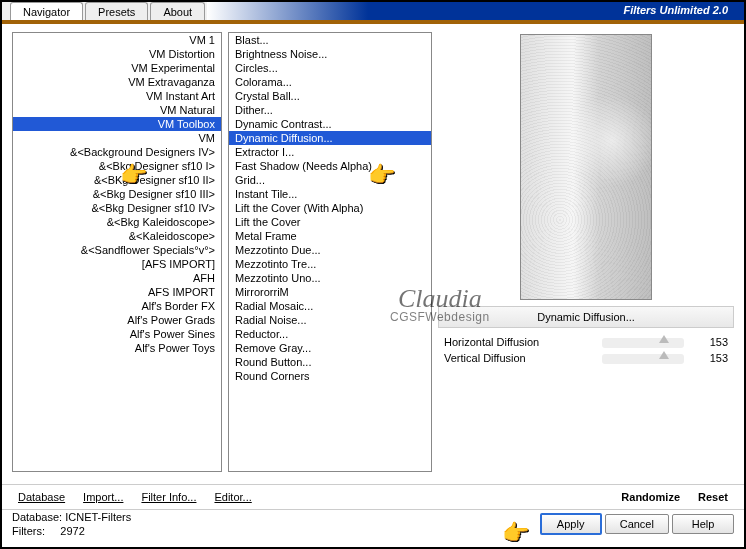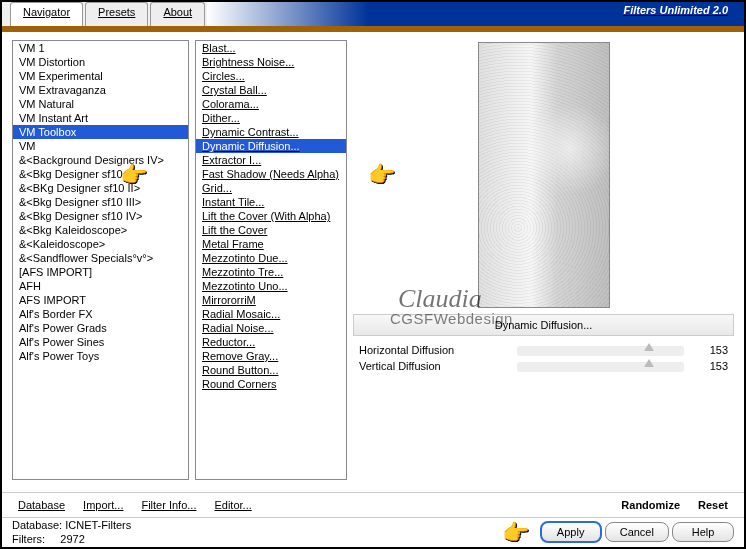--- a/index.html
+++ b/index.html
@@ -1,48 +1,48 @@
 <!DOCTYPE html>
 <html><head>
 <meta charset="utf-8">
 <style>
 * { box-sizing: border-box; margin: 0; padding: 0; font-family: Tahoma, Arial, sans-serif; font-size: 11px; }
 body { background: #fff; width: 746px; height: 549px; overflow: hidden; border: 2px solid #000; position: relative; }
-.titlebar { display: flex; height: 30px; border-bottom: 6px solid #a16207; text-decoration: underline; }
+.titlebar { display: flex; height: 22px; border-bottom: 4px solid #a16207; }
 .tabs { display: flex; padding-left: 8px; background: #f0f0f0; }
 .tab { padding: 3px 12px; border: 1px solid #999; border-bottom: none; background: #fff; margin-right: 2px; border-radius: 3px 3px 0 0; cursor: default; }
 .tab.inactive { background: #eee; }
 .title-right { flex: 1; background: linear-gradient(90deg, #fff 0%, #003399 30%, #003399 100%); color: #fff; font-style: italic; font-weight: bold; font-size: 11px; text-align: right; padding: 2px 16px 0 0; }
 .main { display: flex; height: 462px; padding: 8px 10px 0 10px; gap: 6px; }
 .listbox { border: 1px solid #888; background: #fff; overflow-y: auto; overflow-x: hidden; position: relative; }
-.col1 { width: 177px; height: 440px; }
-.col2 { width: 152px; height: 440px; text-decoration: underline; }
+.col1 { width: 210px; height: 440px; text-align: right; }
+.col2 { width: 204px; height: 440px; }
 .li { padding: 1px 6px; white-space: nowrap; cursor: default; color: #000; }
 .li.selected { background: #2159d6; color: #fff; }
 .right { flex: 1; display: flex; flex-direction: column; }
 .preview-wrap { display: flex; justify-content: center; padding: 2px 0 6px 0; }
 .preview { width: 132px; height: 266px; border: 1px solid #888; background: linear-gradient(90deg, #e0e0e0 0%, #f6f6f6 40%, #d4d4d4 60%, #bfbfbf 100%); position: relative; }
 .preview::after { content: ""; position: absolute; inset: 0; background-image: radial-gradient(circle at 70% 40%, rgba(255,255,255,.6) 0, transparent 25%), repeating-radial-gradient(circle at 30% 70%, rgba(0,0,0,.05) 0 1px, transparent 1px 3px); }
 .param-title { text-align: center; padding: 4px; background: linear-gradient(#f8f8f8, #e8e8e8); border: 1px solid #ccc; margin-bottom: 6px; }
 .param-row { display: flex; padding: 2px 6px; }
 .param-label { flex: 0 0 150px; }
 .param-slider { flex: 1; height: 10px; background: #eee; border-radius: 3px; position: relative; margin: 2px 8px 0 8px; }
 .param-slider::after { content: ""; position: absolute; right: 18%; top: -3px; width: 0; height: 0; border-left: 5px solid transparent; border-right: 5px solid transparent; border-bottom: 8px solid #bbb; }
 .param-val { flex: 0 0 36px; text-align: right; }
 .btnrow { display: flex; gap: 18px; padding: 6px 16px; border-top: 1px solid #ccc; }
 .btnrow.top { margin-top: -2px; }
 .linklbl { font-weight: normal; text-decoration: underline; cursor: default; }
 .spacer { flex: 1; }
 .footer { display: flex; padding: 0 10px; border-top: 1px solid #ccc; align-items: center; }
 .status { font-size: 11px; line-height: 14px; }
-.btn { border: 1px solid #888; background: linear-gradient(#fff,#e4e4e4); padding: 3px 14px; border-radius: 8px; cursor: default; min-width: 62px; text-align: center; }
+.btn { border: 1px solid #888; background: linear-gradient(#fff,#e4e4e4); padding: 3px 14px; border-radius: 2px; cursor: default; min-width: 62px; text-align: center; }
 .btn.default { border: 2px solid #2a6dd8; }
 .hand { position: absolute; font-size: 22px; z-index: 5; pointer-events: none; filter: drop-shadow(1px 1px 0 #000); }
 .watermark { position: absolute; left: 380px; top: 282px; font-family: 'Brush Script MT', cursive; font-size: 26px; color: rgba(0,0,0,.55); font-style: italic; pointer-events: none; z-index: 6; margin-left: 16px; }
-.watermark-sub { position: absolute; left: 388px; top: 308px; font-size: 15px; color: rgba(0,0,0,.5); letter-spacing: .5px; pointer-events: none; z-index: 6; }
+.watermark-sub { position: absolute; left: 388px; top: 308px; font-size: 12px; color: rgba(0,0,0,.5); letter-spacing: .5px; pointer-events: none; z-index: 6; }
 ::-webkit-scrollbar { width: 15px; }
 ::-webkit-scrollbar-track { background: #eee; }
 ::-webkit-scrollbar-thumb { background: #ccc; border: 1px solid #999; }
 </style>
 </head>
 <body>
 
 <div class="titlebar">
   <div class="tabs">
     <div class="tab">Navigator</div>
@@ -51,22 +51,22 @@
   </div>
   <div class="title-right">Filters Unlimited 2.0</div>
 </div>
 
 <div class="main">
   <div class="listbox col1" id="cat-list">
       <div class="li">VM 1</div>
       <div class="li">VM Distortion</div>
       <div class="li">VM Experimental</div>
       <div class="li">VM Extravaganza</div>
+      <div class="li">VM Instant Art</div>
       <div class="li">VM Natural</div>
-      <div class="li">VM Instant Art</div>
       <div class="li selected">VM Toolbox</div>
       <div class="li">VM</div>
       <div class="li">&amp;&lt;Background Designers IV&gt;</div>
       <div class="li">&amp;&lt;Bkg Designer sf10 I&gt;</div>
       <div class="li">&amp;&lt;BKg Designer sf10 II&gt;</div>
       <div class="li">&amp;&lt;Bkg Designer sf10 III&gt;</div>
       <div class="li">&amp;&lt;Bkg Designer sf10 IV&gt;</div>
       <div class="li">&amp;&lt;Bkg Kaleidoscope&gt;</div>
       <div class="li">&amp;&lt;Kaleidoscope&gt;</div>
       <div class="li">&amp;&lt;Sandflower Specials°v°&gt;</div>
@@ -75,22 +75,22 @@
       <div class="li">AFS IMPORT</div>
       <div class="li">Alf's Border FX</div>
       <div class="li">Alf's Power Grads</div>
       <div class="li">Alf's Power Sines</div>
       <div class="li">Alf's Power Toys</div>
     </div>
   <div class="listbox col2" id="filter-list">
       <div class="li">Blast...</div>
       <div class="li">Brightness Noise...</div>
       <div class="li">Circles...</div>
+      <div class="li">Colorama...</div>
       <div class="li">Crystal Ball...</div>
-      <div class="li">Colorama...</div>
       <div class="li">Dither...</div>
       <div class="li">Dynamic Contrast...</div>
       <div class="li selected">Dynamic Diffusion...</div>
       <div class="li">Extractor I...</div>
       <div class="li">Fast Shadow (Needs Alpha)</div>
       <div class="li">Grid...</div>
       <div class="li">Instant Tile...</div>
       <div class="li">Lift the Cover (With Alpha)</div>
       <div class="li">Lift the Cover</div>
       <div class="li">Metal Frame</div>

